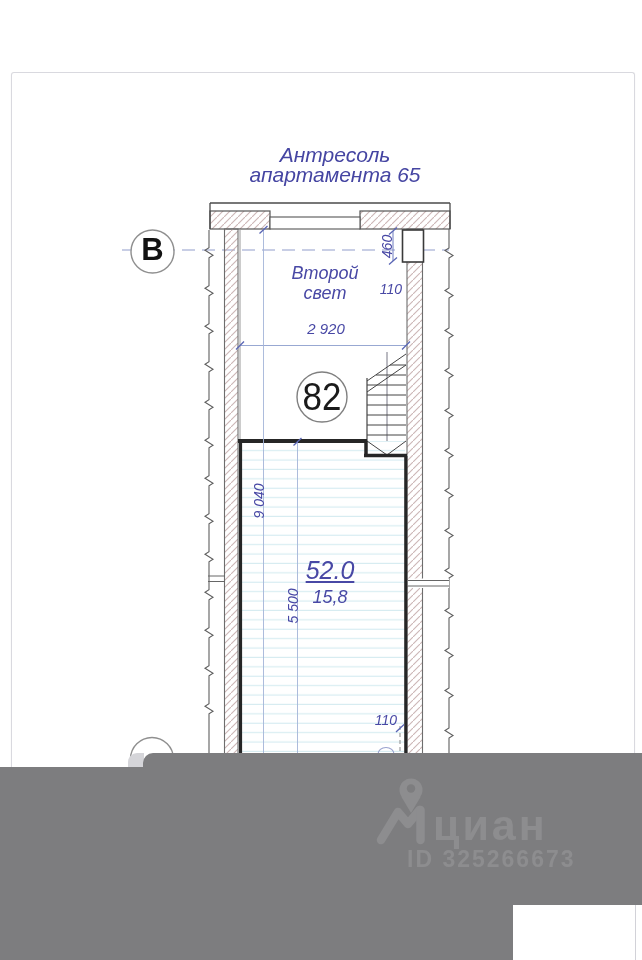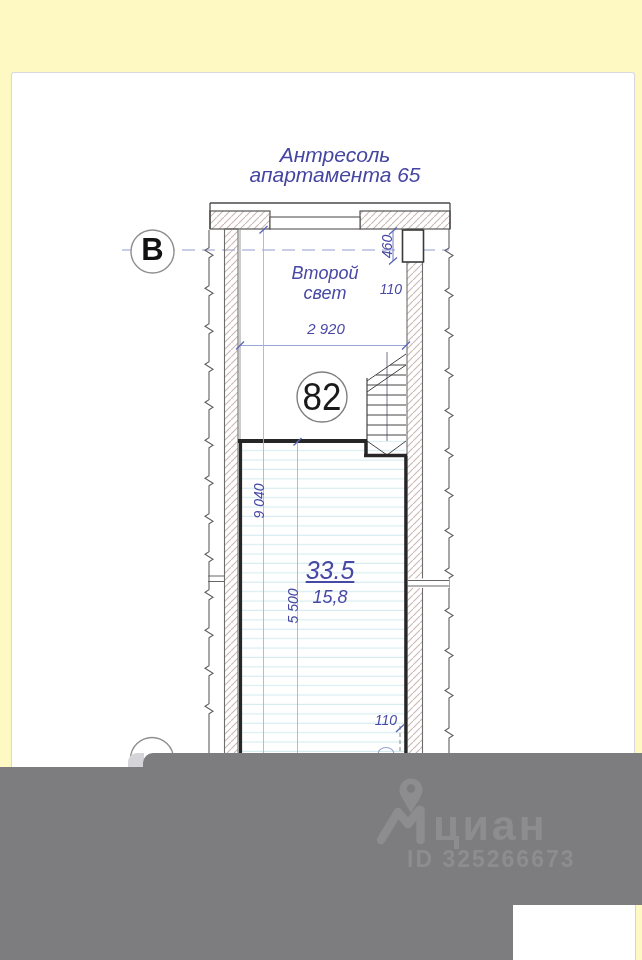--- a/index.html
+++ b/index.html
@@ -1,18 +1,18 @@
 <!DOCTYPE html>
 <html><head>
 <meta charset="utf-8">
 <style>
   html,body{margin:0;padding:0;background:#e8e8ee;}
   .screen{
     position:relative;width:642px;height:960px;overflow:hidden;
-    background:#fef9c3;font-family:"Liberation Sans",sans-serif;
+    background:#ffffff;font-family:"Liberation Sans",sans-serif;
     margin:0 auto;
   }
   .card{
     position:absolute;left:11px;top:72px;width:622px;height:888px;
     background:#ffffff;border:1px solid #d9d9df;border-bottom:none;
     border-radius:3px 3px 0 0;box-shadow:0 1px 2px rgba(0,0,0,.06);
   }
   .plan-svg{position:absolute;left:0;top:0;width:642px;height:960px;pointer-events:none;}
   .txt{position:absolute;color:#4848a5;font-style:italic;}
   .center{text-align:center;}
@@ -128,21 +128,21 @@
     <div>свет</div>
   </div>
 
   <div class="txt dim-2920 center">2 920</div>
   <div class="txt dim dim-460 rot">460</div>
   <div class="txt dim dim-110-top center">110</div>
 
   <div class="txt circle82-label">82</div>
 
   <div class="txt dim-9040 rot">9 040</div>
-  <div class="txt room-number center">33.5</div>
+  <div class="txt room-number center">52.0</div>
   <div class="txt room-area center">15,8</div>
   <div class="txt dim-5500 rot">5 500</div>
   <div class="txt dim dim-110-bottom center">110</div>
 
   <div class="ov-corner"></div>
   <div class="ov ov-r1"></div>
   <div class="ov ov-r2"></div>
   <div class="ov ov-r3"></div>
 
   <div class="wm-layer">

